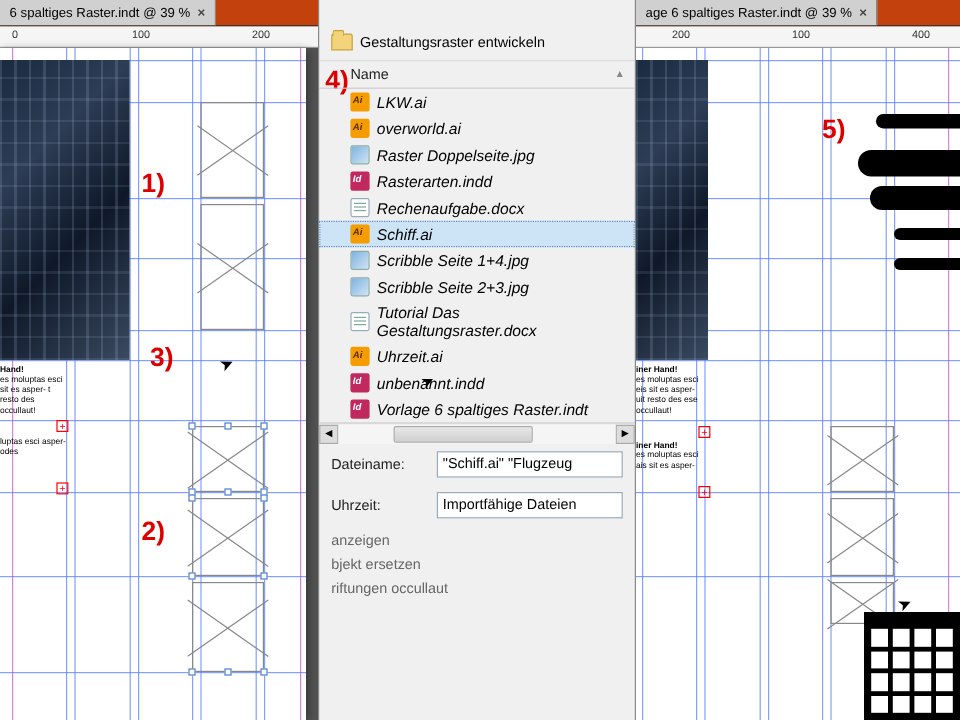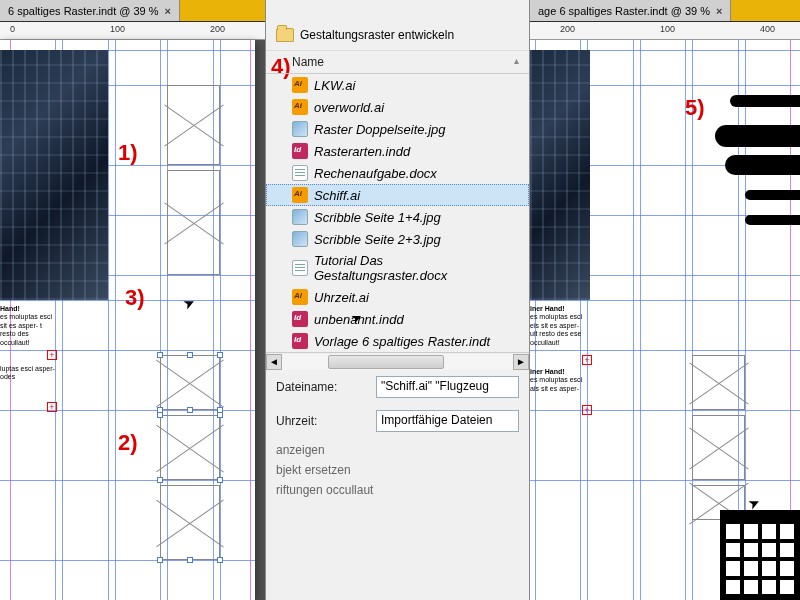--- a/index.html
+++ b/index.html
@@ -3,21 +3,21 @@
 <meta charset="utf-8">
 <style>
 * { box-sizing: border-box; margin: 0; padding: 0; }
 body { font-family: "Segoe UI", Tahoma, sans-serif; font-size: 12px; background: #525252; width: 800px; height: 600px; overflow: hidden; position: relative; }
 
 .panel { position: absolute; top: 0; bottom: 0; background: #525252; }
 .panel-left { left: 0; width: 265px; }
 .panel-center { left: 265px; width: 265px; background: #f0f0f0; border-left: 1px solid #888; border-right: 1px solid #888; }
 .panel-right { left: 530px; width: 270px; }
 
-.tabbar { height: 22px; background: #eab308; display: flex; border-bottom: 1px solid #2d2d2d; }
+.tabbar { height: 22px; background: #c2410c; display: flex; border-bottom: 1px solid #2d2d2d; }
 .tab { background: #d0d0d0; color: #000; padding: 3px 8px; font-size: 11px; border-right: 1px solid #888; display: flex; align-items: center; gap: 6px; }
 .tab-close { color: #444; font-weight: bold; cursor: pointer; }
 
 .ruler { height: 18px; background: #f5f5f5; border-bottom: 1px solid #999; position: relative; overflow: hidden; font-size: 9px; color: #333; }
 .ruler span { position: absolute; top: 2px; }
 
 .canvas { position: absolute; top: 40px; bottom: 0; left: 0; right: 0; background: #fff; }
 .canvas.left-c { box-shadow: 2px 2px 8px rgba(0,0,0,.4); }
 .guide-v { position: absolute; top: 0; bottom: 0; width: 1px; background: rgba(80,120,255,.7); }
 .guide-h { position: absolute; left: 0; right: 0; height: 1px; background: rgba(80,120,255,.7); }
@@ -58,21 +58,21 @@
 .fi-docx { background:#fff; border:1px solid #9ab; position:relative; }
 .fi-docx::after { content:""; position:absolute; left:2px; right:2px; top:3px; height:1px; background:#7a9; box-shadow:0 3px 0 #7a9,0 6px 0 #7a9; }
 .fi-indt { background:#c1285d; position:relative; }
 .fi-indt::after { content:"Id"; position:absolute; font-size:8px; color:#fff; font-weight:bold; left:2px; top:2px; }
 
 .hscroll { height:18px; background:#eee; border-top:1px solid #ccc; display:flex; align-items:center; position:relative; }
 .hscroll .arrow { width:16px; height:16px; background:#ddd; border:1px solid #aaa; text-align:center; font-size:10px; line-height:14px; }
 .hscroll .track { flex:1; height:16px; background:#f5f5f5; position:relative; }
 .hscroll .thumb { position:absolute; left:20%; width:50%; top:1px; bottom:1px; background:linear-gradient(#e8e8e8,#cfcfcf); border:1px solid #aaa; border-radius:2px; }
 
-.formrow { display:flex; align-items:center; gap:20px; padding:6px 10px; font-size:12px; }
+.formrow { display:flex; align-items:center; gap:8px; padding:6px 10px; font-size:12px; }
 .formrow label { width:80px; color:#222; }
 .formrow .field { flex:1; background:#fff; border:1px solid #9ab; padding:2px 4px; height:22px; font-size:12px; overflow:hidden; white-space:nowrap; }
 
 .checks { padding:2px 10px; font-size:12px; color:#666; }
 .checks div { padding:3px 0; }
 
 .silhouette { position:absolute; background:#000; }
 </style>
 </head>
 <body>

